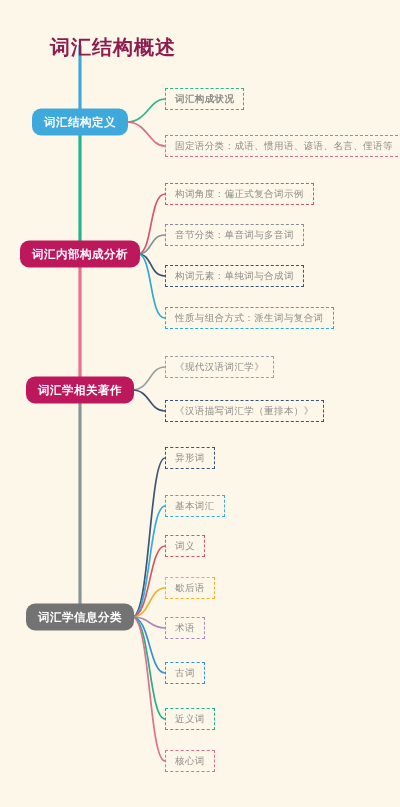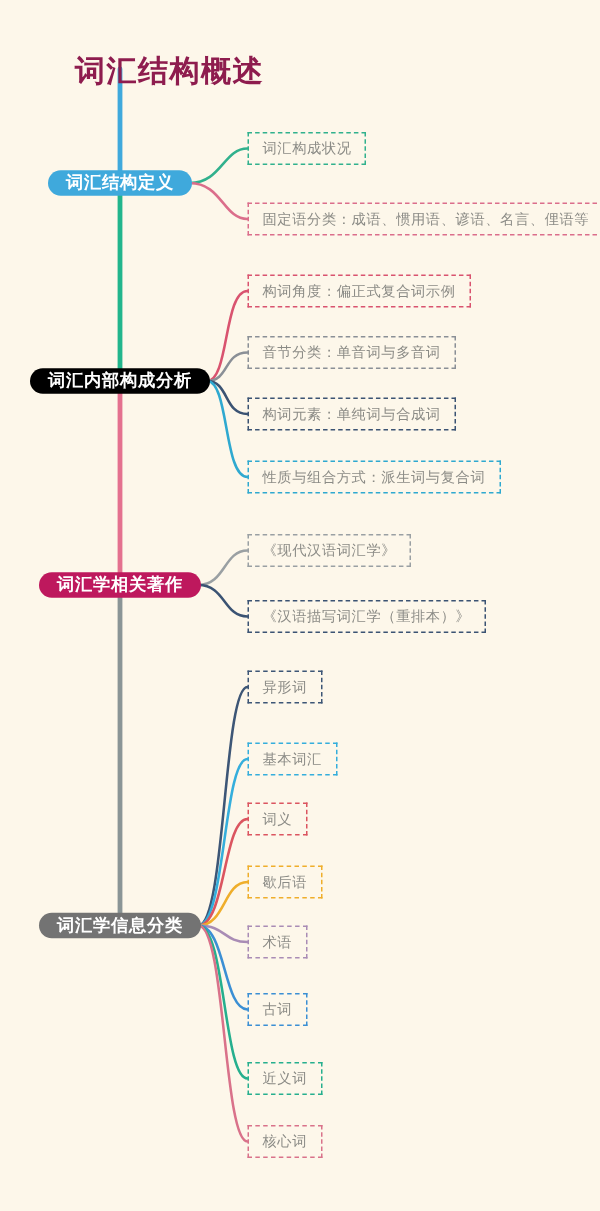--- a/index.html
+++ b/index.html
@@ -16,21 +16,21 @@
     position:absolute;left:18px;top:34px;
     font-size:20px;font-weight:bold;letter-spacing:1px;
     color:#8E1C4E;white-space:nowrap;margin-left:32px;
   }
 
   .node{
     position:absolute;
     display:flex;align-items:center;justify-content:center;
     color:#ffffff;font-size:11.5px;font-weight:bold;
     border-radius:9px;white-space:nowrap;
-    padding:0 12px;height:17px;
+    padding:0 12px;height:27px;
     transform:translate(-50%,-50%);
     letter-spacing:.5px;
   }
 
   .leaf{
     position:absolute;
     display:flex;align-items:center;justify-content:center;
     font-size:9.5px;color:#8b8b86;
     border:1.6px dashed #999;
     background:transparent;
@@ -64,27 +64,27 @@
       <path d="M132.25 617 C150.2625 617,149 628,165 628" stroke="#A98CB5" stroke-width="1.7" fill="none" stroke-linecap="round"></path>
       <path d="M132.25 617 C150.2625 617,149 673,165 673" stroke="#3B8FD4" stroke-width="1.7" fill="none" stroke-linecap="round"></path>
       <path d="M132.25 617 C150.2625 617,149 719,165 719" stroke="#26AF8E" stroke-width="1.7" fill="none" stroke-linecap="round"></path>
       <path d="M132.25 617 C150.2625 617,149 761,165 761" stroke="#D9728A" stroke-width="1.7" fill="none" stroke-linecap="round"></path>
     </svg>
   <div class="title">词汇结构概述</div>
   <div id="nodes">
       <div class="node" style="left: 80px; top: 122px; background: rgb(63, 169, 220);">
         <span>词汇结构定义</span>
       </div>
-      <div class="leaf" style="left: 165px; top: 99px; border-color: rgb(49, 177, 141);">
+      <div class="leaf" style="left: 165px; top: 99px; border-color: rgb(49, 177, 141); font-weight: bold;">
         <span>词汇构成状况</span>
       </div>
       <div class="leaf" style="left: 165px; top: 146px; border-color: rgb(219, 110, 139);">
         <span>固定语分类：成语、惯用语、谚语、名言、俚语等</span>
       </div>
-      <div class="node" style="left: 80px; top: 254px; background: #000000;">
+      <div class="node" style="left: 80px; top: 254px; background: #be185d;">
         <span>词汇内部构成分析</span>
       </div>
       <div class="leaf" style="left: 165px; top: 194px; border-color: rgb(217, 83, 111);">
         <span>构词角度：偏正式复合词示例</span>
       </div>
       <div class="leaf" style="left: 165px; top: 235px; border-color: rgb(138, 143, 150);">
         <span>音节分类：单音词与多音词</span>
       </div>
       <div class="leaf" style="left: 165px; top: 276px; border-color: rgb(59, 83, 115);">
         <span>构词元素：单纯词与合成词</span>

